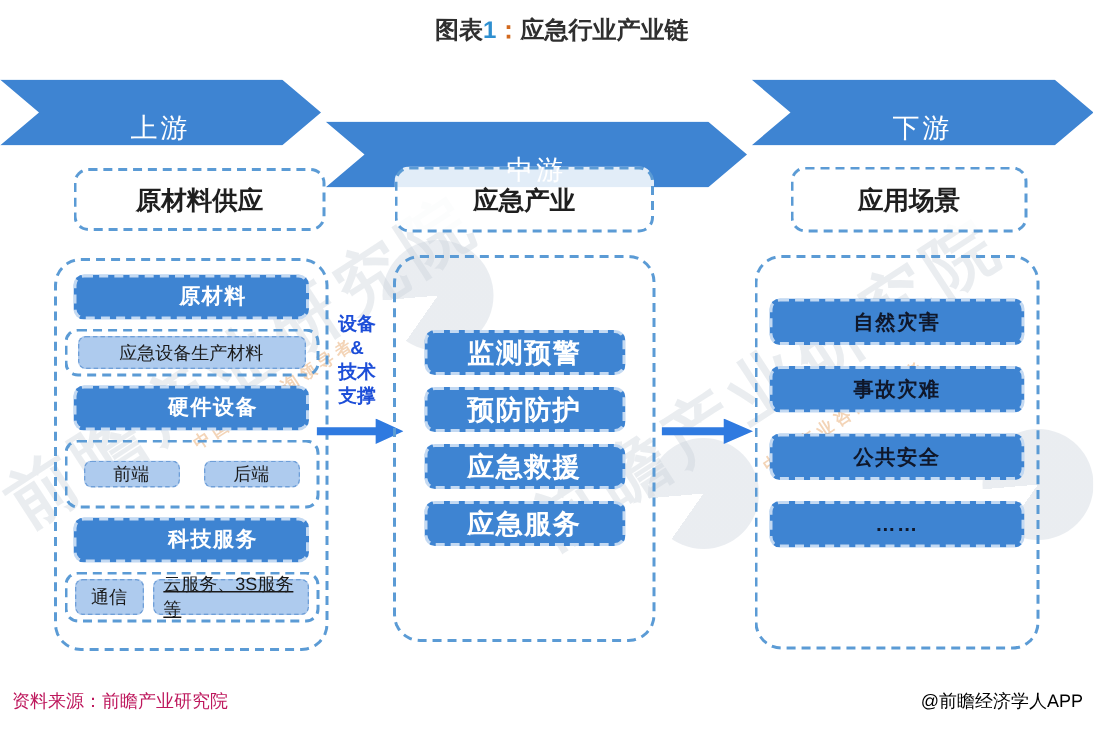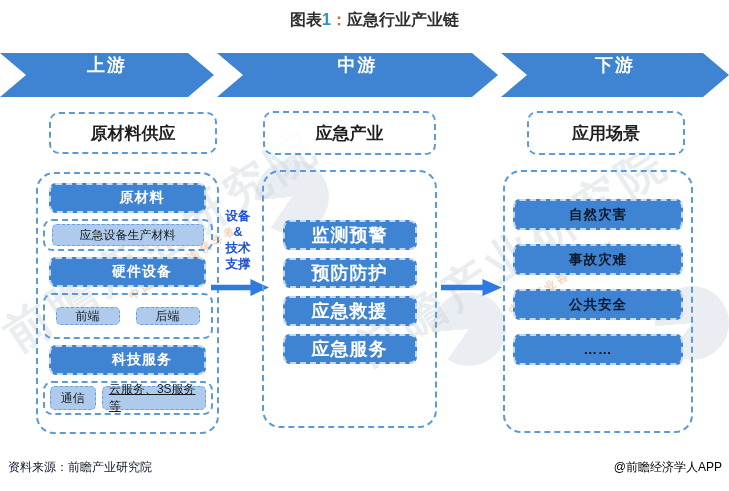--- a/index.html
+++ b/index.html
@@ -14,25 +14,25 @@
     background:conic-gradient(from 215deg, rgba(200,208,218,0.0) 0 50deg, rgba(200,208,218,0.38) 50deg 360deg); }
 
   
   .title { position:absolute; top:10px; left:0; width:100%; text-align:center;
            font-size:16px; font-weight:bold; color:#2f2f2f; z-index:3;padding-left:20px; }
   .title .num { color:#2e8fd0; }
   .title .colon { color:#d2691e; }
 
   
   .chev { position:absolute; top:53px; height:44px; background:#3e84d2; z-index:2;
-          display:flex; align-items:flex-start; justify-content:center;
-          color:#fff; font-size:18px; font-weight:700; letter-spacing:2px;
+          display:flex; align-items:flex-end; justify-content:center;
+          color:#fff; font-size:18px; font-weight:400; letter-spacing:2px;
           clip-path:polygon(0 0, calc(100% - 26px) 0, 100% 50%, calc(100% - 26px) 100%, 0 100%, 26px 50%); }
   .chev-1 { left:0;   width:214px; }
-  .chev-2 { left:217px; width:281px; }
+  .chev-2 { left:217px; width:281px;margin-top:28px; }
   .chev-3 { left:501px; width:228px; }
 
   
   .hdr { position:absolute; border:2px dashed #5b9bd5; border-radius:10px; background:rgba(255,255,255,0.85);
          display:flex; align-items:center; justify-content:center;
          font-size:17px; font-weight:bold; color:#1f1f1f; z-index:2; }
   .hdr-up   { left:49px;  top:112px; width:168px; height:42px; }
   .hdr-mid  { left:263px; top:111px; width:173px; height:44px; }
   .hdr-down { left:527px; top:111px; width:158px; height:44px; }
 
@@ -73,21 +73,21 @@
 
   
   .conn-label { position:absolute; left:206px; top:208px; width:64px; z-index:2;
                 text-align:center; font-size:12.5px; font-weight:bold; color:#1d4ed8; line-height:16px; }
   .arrow { position:absolute; height:17px; background:#2f7ae0; z-index:2;
            clip-path:polygon(0 34%, 68% 34%, 68% 0, 100% 50%, 68% 100%, 68% 66%, 0 66%); }
   .arrow-1 { left:211px; top:279px; width:58px; }
   .arrow-2 { left:441px; top:279px; width:61px; }
 
   
-  .src    { position:absolute; left:8px;  top:459px; font-size:12px; color:#0f172a; z-index:3; }
+  .src    { position:absolute; left:8px;  top:459px; font-size:12px; color:#be185d; z-index:3; }
   .credit { position:absolute; right:7px; top:459px; font-size:12px; color:#000000; z-index:3; }
 </style>
 </head>
 <body>
 
 <div class="canvas">
 
   <div class="wm wm-text" style="left:-20px; top:210px;">前瞻产业研究院</div>
   <div class="wm wm-text" style="left:330px; top:225px;">前瞻产业研究院</div>
   <div class="wm wm-sub" style="left:120px; top:255px;">中国产业咨询领导者</div>

